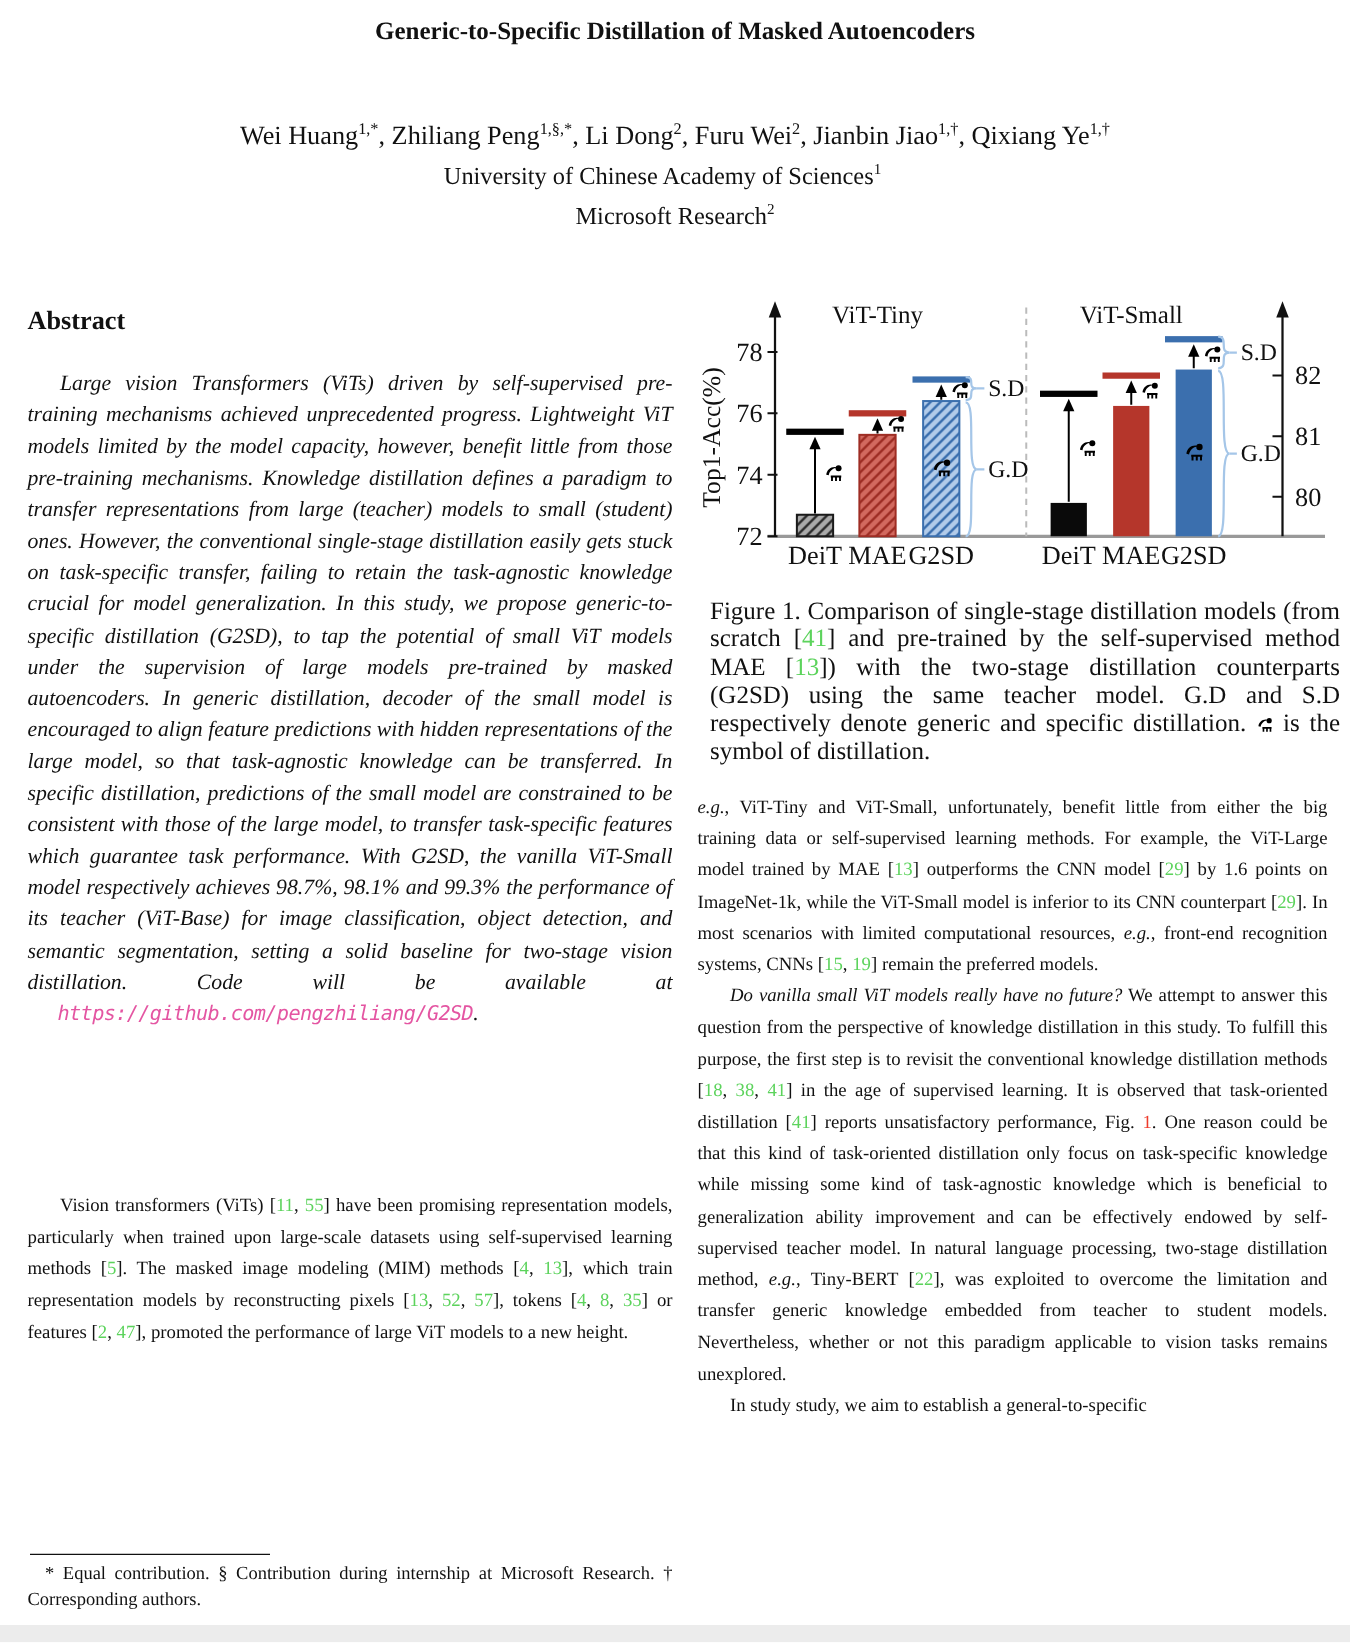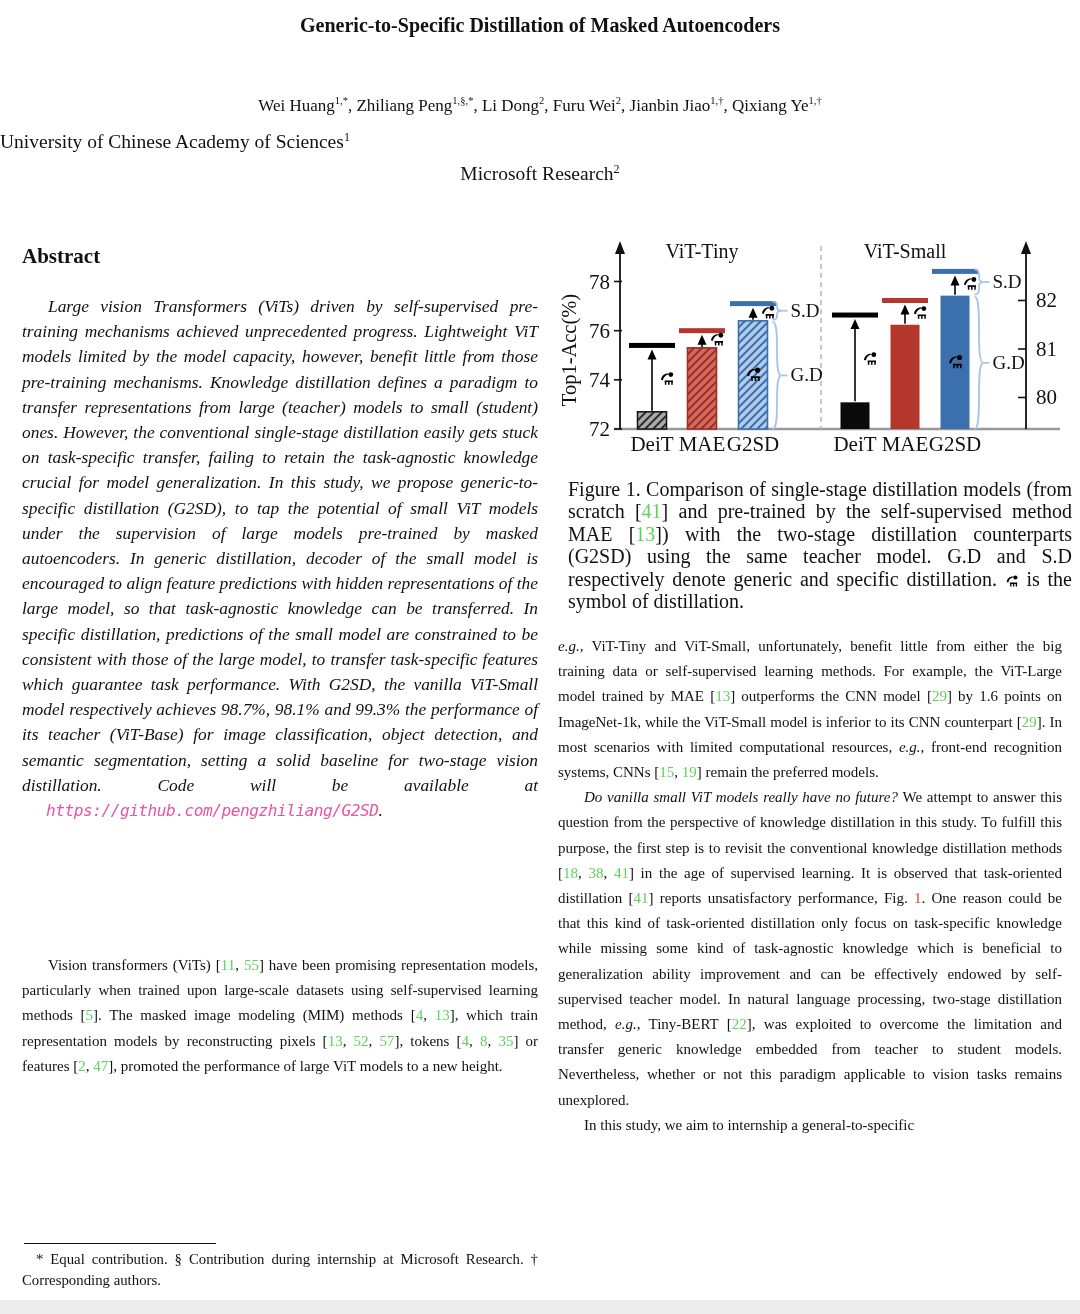--- a/index.html
+++ b/index.html
@@ -1,22 +1,22 @@
 <!DOCTYPE html>
 <html style="--cite: #5cd35c; --figref: #ee3b2b; --link: #e455a2;"><head>
 <meta charset="utf-8">
 <style>
   html,body{margin:0;padding:0;background:#ffffff;}
   .page{position:relative;width:1080px;height:1314px;background:#ffffff;overflow:hidden;
         font-family:"Liberation Serif", serif;color:#111;}
   
   .paper-title{position:absolute;left:0;top:14px;width:1080px;text-align:center;
         font-size:20px;font-weight:bold;margin:0;}
-  .authors{position:absolute;left:0;top:96px;width:1080px;text-align:center;font-size:17px;}
-  .affil1{position:absolute;left:0;top:131px;width:1060px;font-size:19.5px;}
+  .authors{position:absolute;left:0;top:96px;width:1080px;text-align:center;font-size:21px;}
+  .affil1{position:absolute;left:0;top:131px;width:1060px;text-align:center;font-size:19.5px;}
   .affil2{position:absolute;left:0;top:163px;width:1080px;text-align:center;font-size:19.5px;}
   .seg-sup{vertical-align:super;font-size:0.62em;line-height:0;}
   .seg-i{font-style:italic;}
   .seg-cite{color:var(--cite);}
   .seg-figref{color:var(--figref);}
   a.seg-link{color:var(--link);font-family:"DejaVu Sans Mono", monospace;font-style:italic;
         text-decoration:none;font-size:0.93em;letter-spacing:-0.5px;margin-left:24px;}
   
   .abstract-h{position:absolute;left:22px;top:244px;width:516px;text-align:left;
         font-size:21px;font-weight:bold;margin:0;}
@@ -187,17 +187,17 @@
   </figure>
   <p class="figcaption"><span>Figure 1.  Comparison of single-stage distillation models (from scratch [</span><span class="seg-cite">41</span><span>] and pre-trained by the self-supervised method MAE [</span><span class="seg-cite">13</span><span>]) with the two-stage distillation counterparts (G2SD) using the same teacher model.  G.D and S.D respectively denote generic and specific distillation. </span><svg viewBox="0 0 20 20" width="14" height="14" class="dist-icon">
         <path d="M2.5,11.5 C3,5.5 9,2 14.5,4.5 C10,4 5.5,7.5 5,12 Z" fill="#000"></path>
         <circle cx="14.8" cy="5" r="3" fill="#000"></circle>
         <path d="M7,12.3h10.5v2H7z M7.3,14.3h1.9v3.4H7.3z M11.3,14.3h1.9v3.4h-1.9z M15.3,14.3h1.9v3.4h-1.9z" fill="#000"></path>
       </svg><span> is the symbol of distillation.</span></p>
 
   <div class="right-body">
     <p class="body-p"><span class="seg-i">e.g.</span><span>, ViT-Tiny and ViT-Small, unfortunately, benefit little from either the big training data or self-supervised learning methods. For example, the ViT-Large model trained by MAE [</span><span class="seg-cite">13</span><span>] outperforms the CNN model [</span><span class="seg-cite">29</span><span>] by 1.6 points on ImageNet-1k, while the ViT-Small model is inferior to its CNN counterpart [</span><span class="seg-cite">29</span><span>]. In most scenarios with limited computational resources, </span><span class="seg-i">e.g.</span><span>, front-end recognition systems, CNNs [</span><span class="seg-cite">15</span><span>, </span><span class="seg-cite">19</span><span>] remain the preferred models.</span></p>
     <p class="body-p indent"><span class="seg-i">Do vanilla small ViT models really have no future?</span><span> We attempt to answer this question from the perspective of knowledge distillation in this study.  To fulfill this purpose, the first step is to revisit the conventional knowledge distillation methods [</span><span class="seg-cite">18</span><span>, </span><span class="seg-cite">38</span><span>, </span><span class="seg-cite">41</span><span>] in the age of supervised learning.  It is observed that task-oriented distillation [</span><span class="seg-cite">41</span><span>] reports unsatisfactory performance, Fig. </span><span class="seg-figref">1</span><span>.  One reason could be that this kind of task-oriented distillation only focus on task-specific knowledge while missing some kind of task-agnostic knowledge which is beneficial to generalization ability improvement and can be effectively endowed by self-supervised teacher model.  In natural language processing, two-stage distillation method, </span><span class="seg-i">e.g.</span><span>, Tiny-BERT [</span><span class="seg-cite">22</span><span>], was exploited to overcome the limitation and transfer generic knowledge embedded from teacher to student models.  Nevertheless, whether or not this paradigm applicable to vision tasks remains unexplored.</span></p>
-    <p class="body-p indent"><span>In this study, we aim to internship a general-to-specific</span></p>
+    <p class="body-p indent"><span>In study study, we aim to establish a general-to-specific</span></p>
   </div>
 
   <div class="bottom-strip"></div>
 </div>
 
 </body></html>

